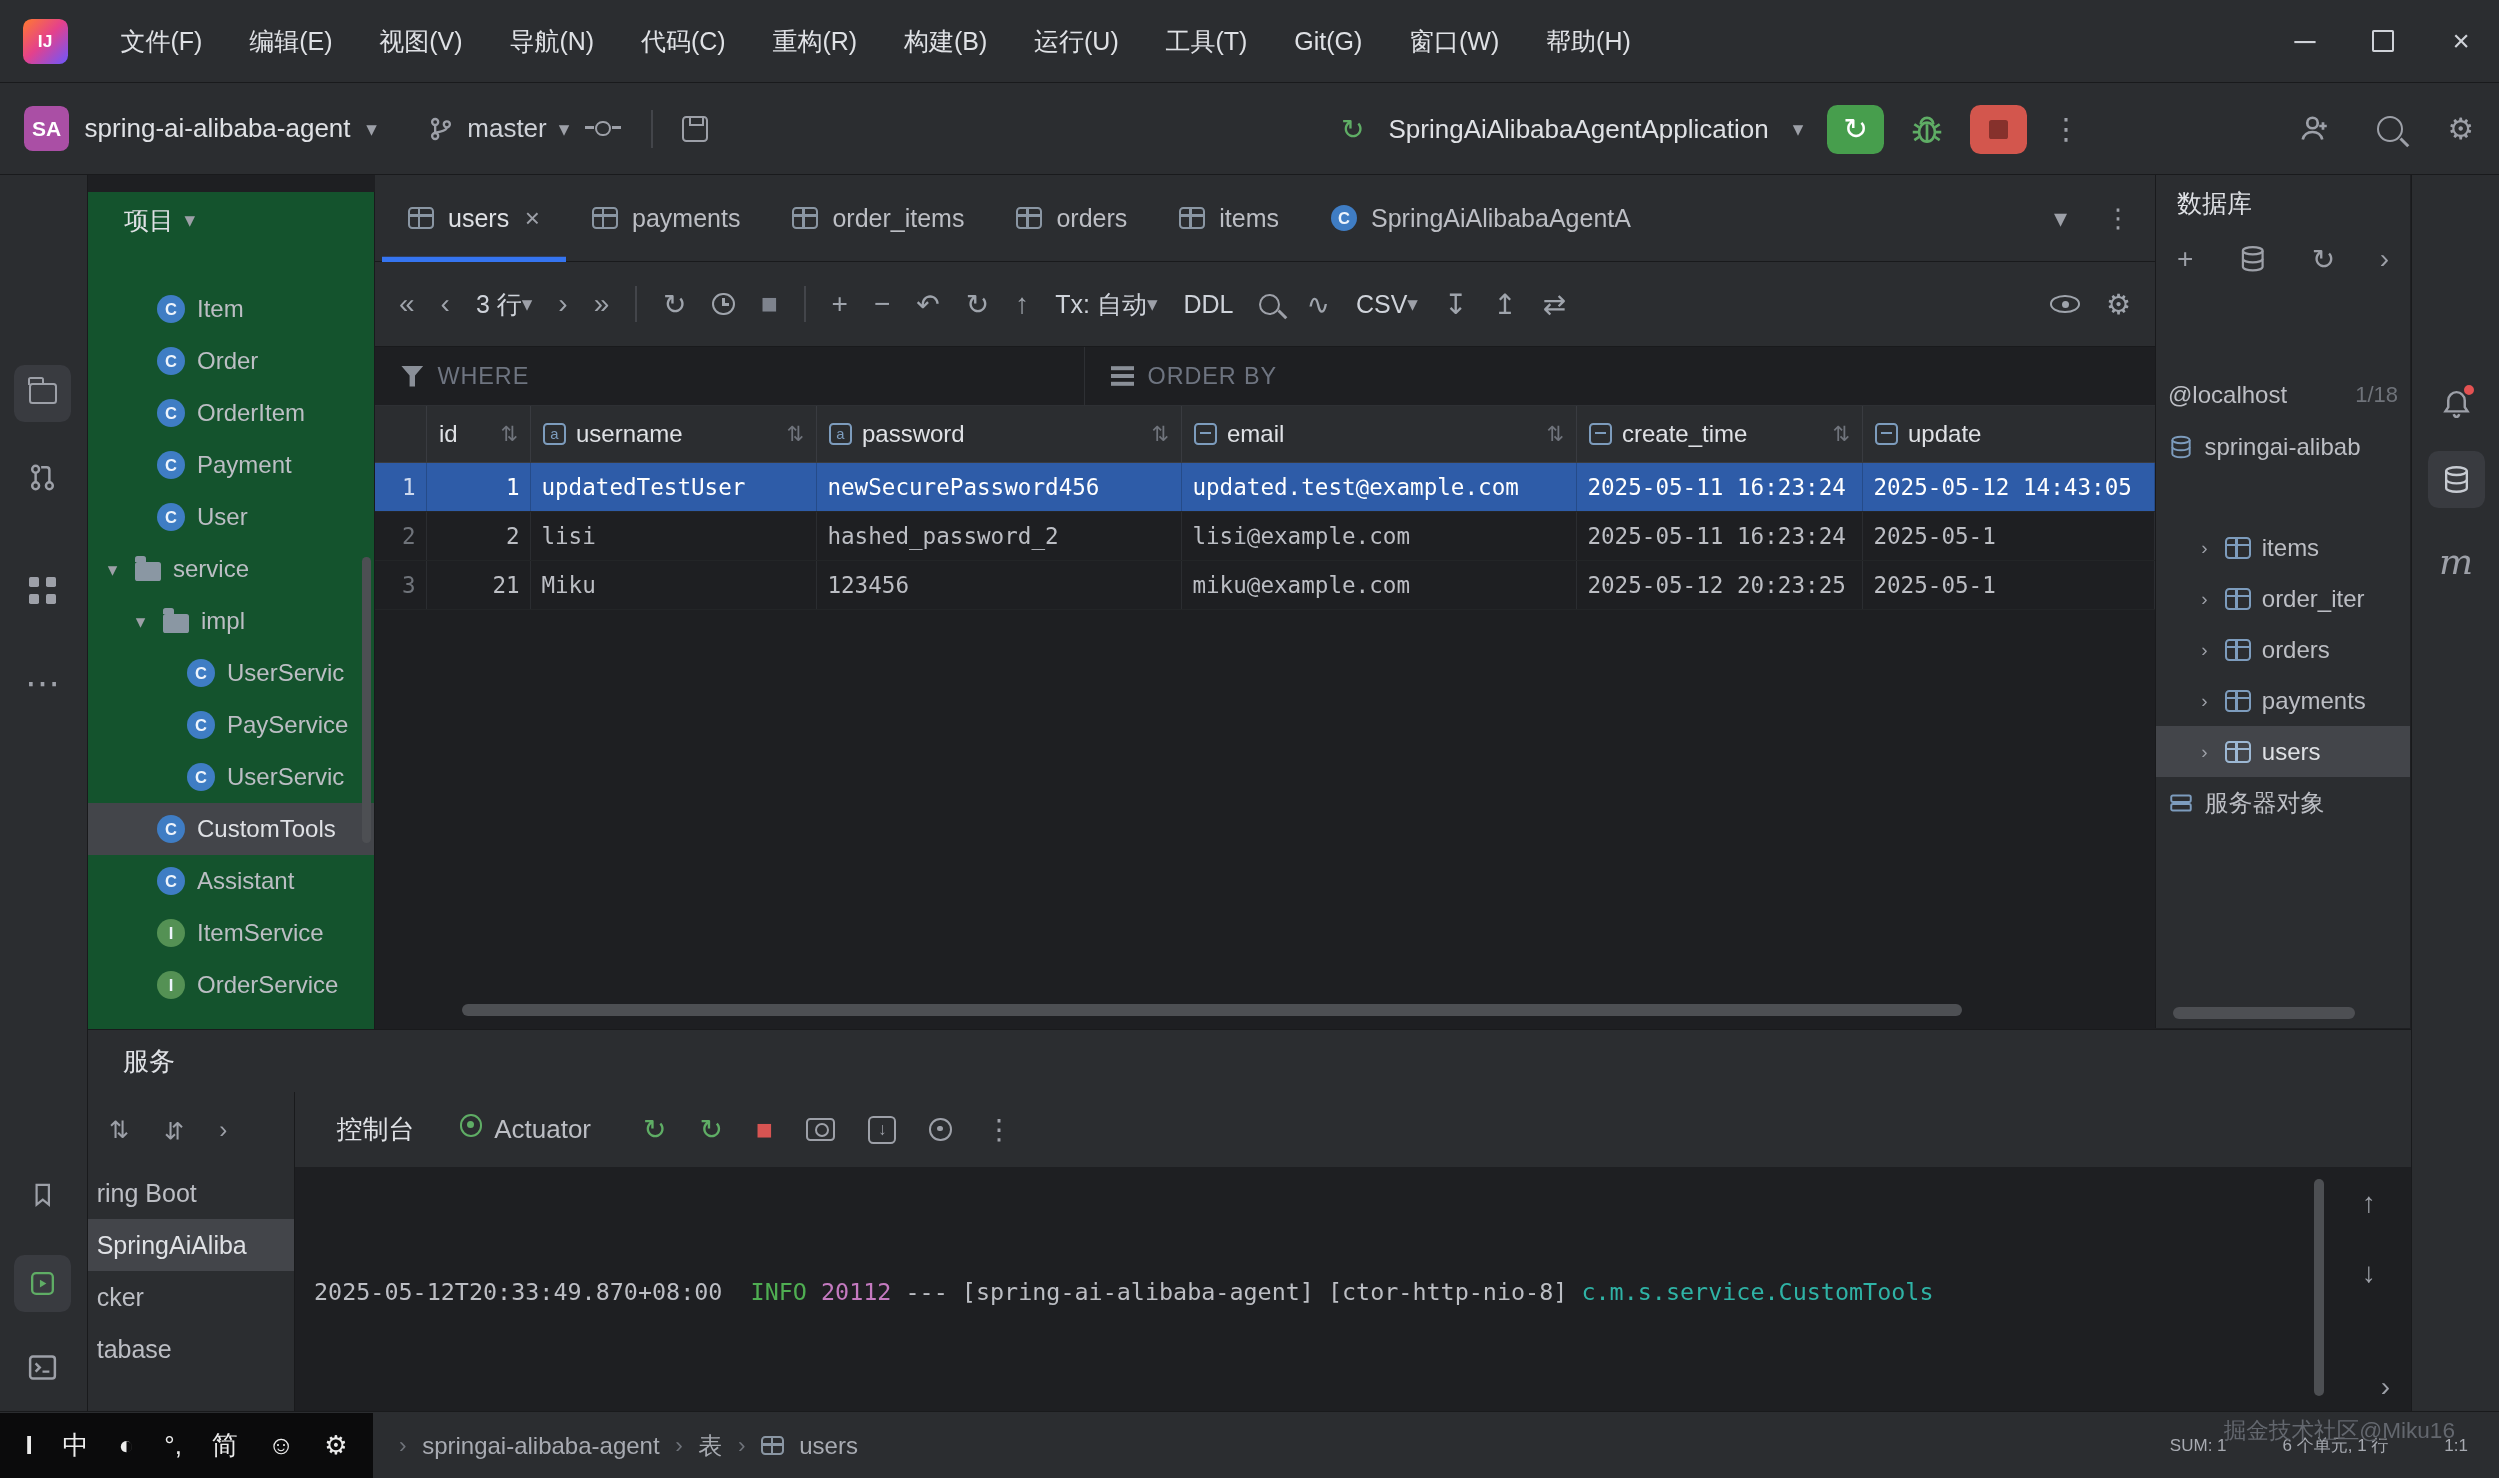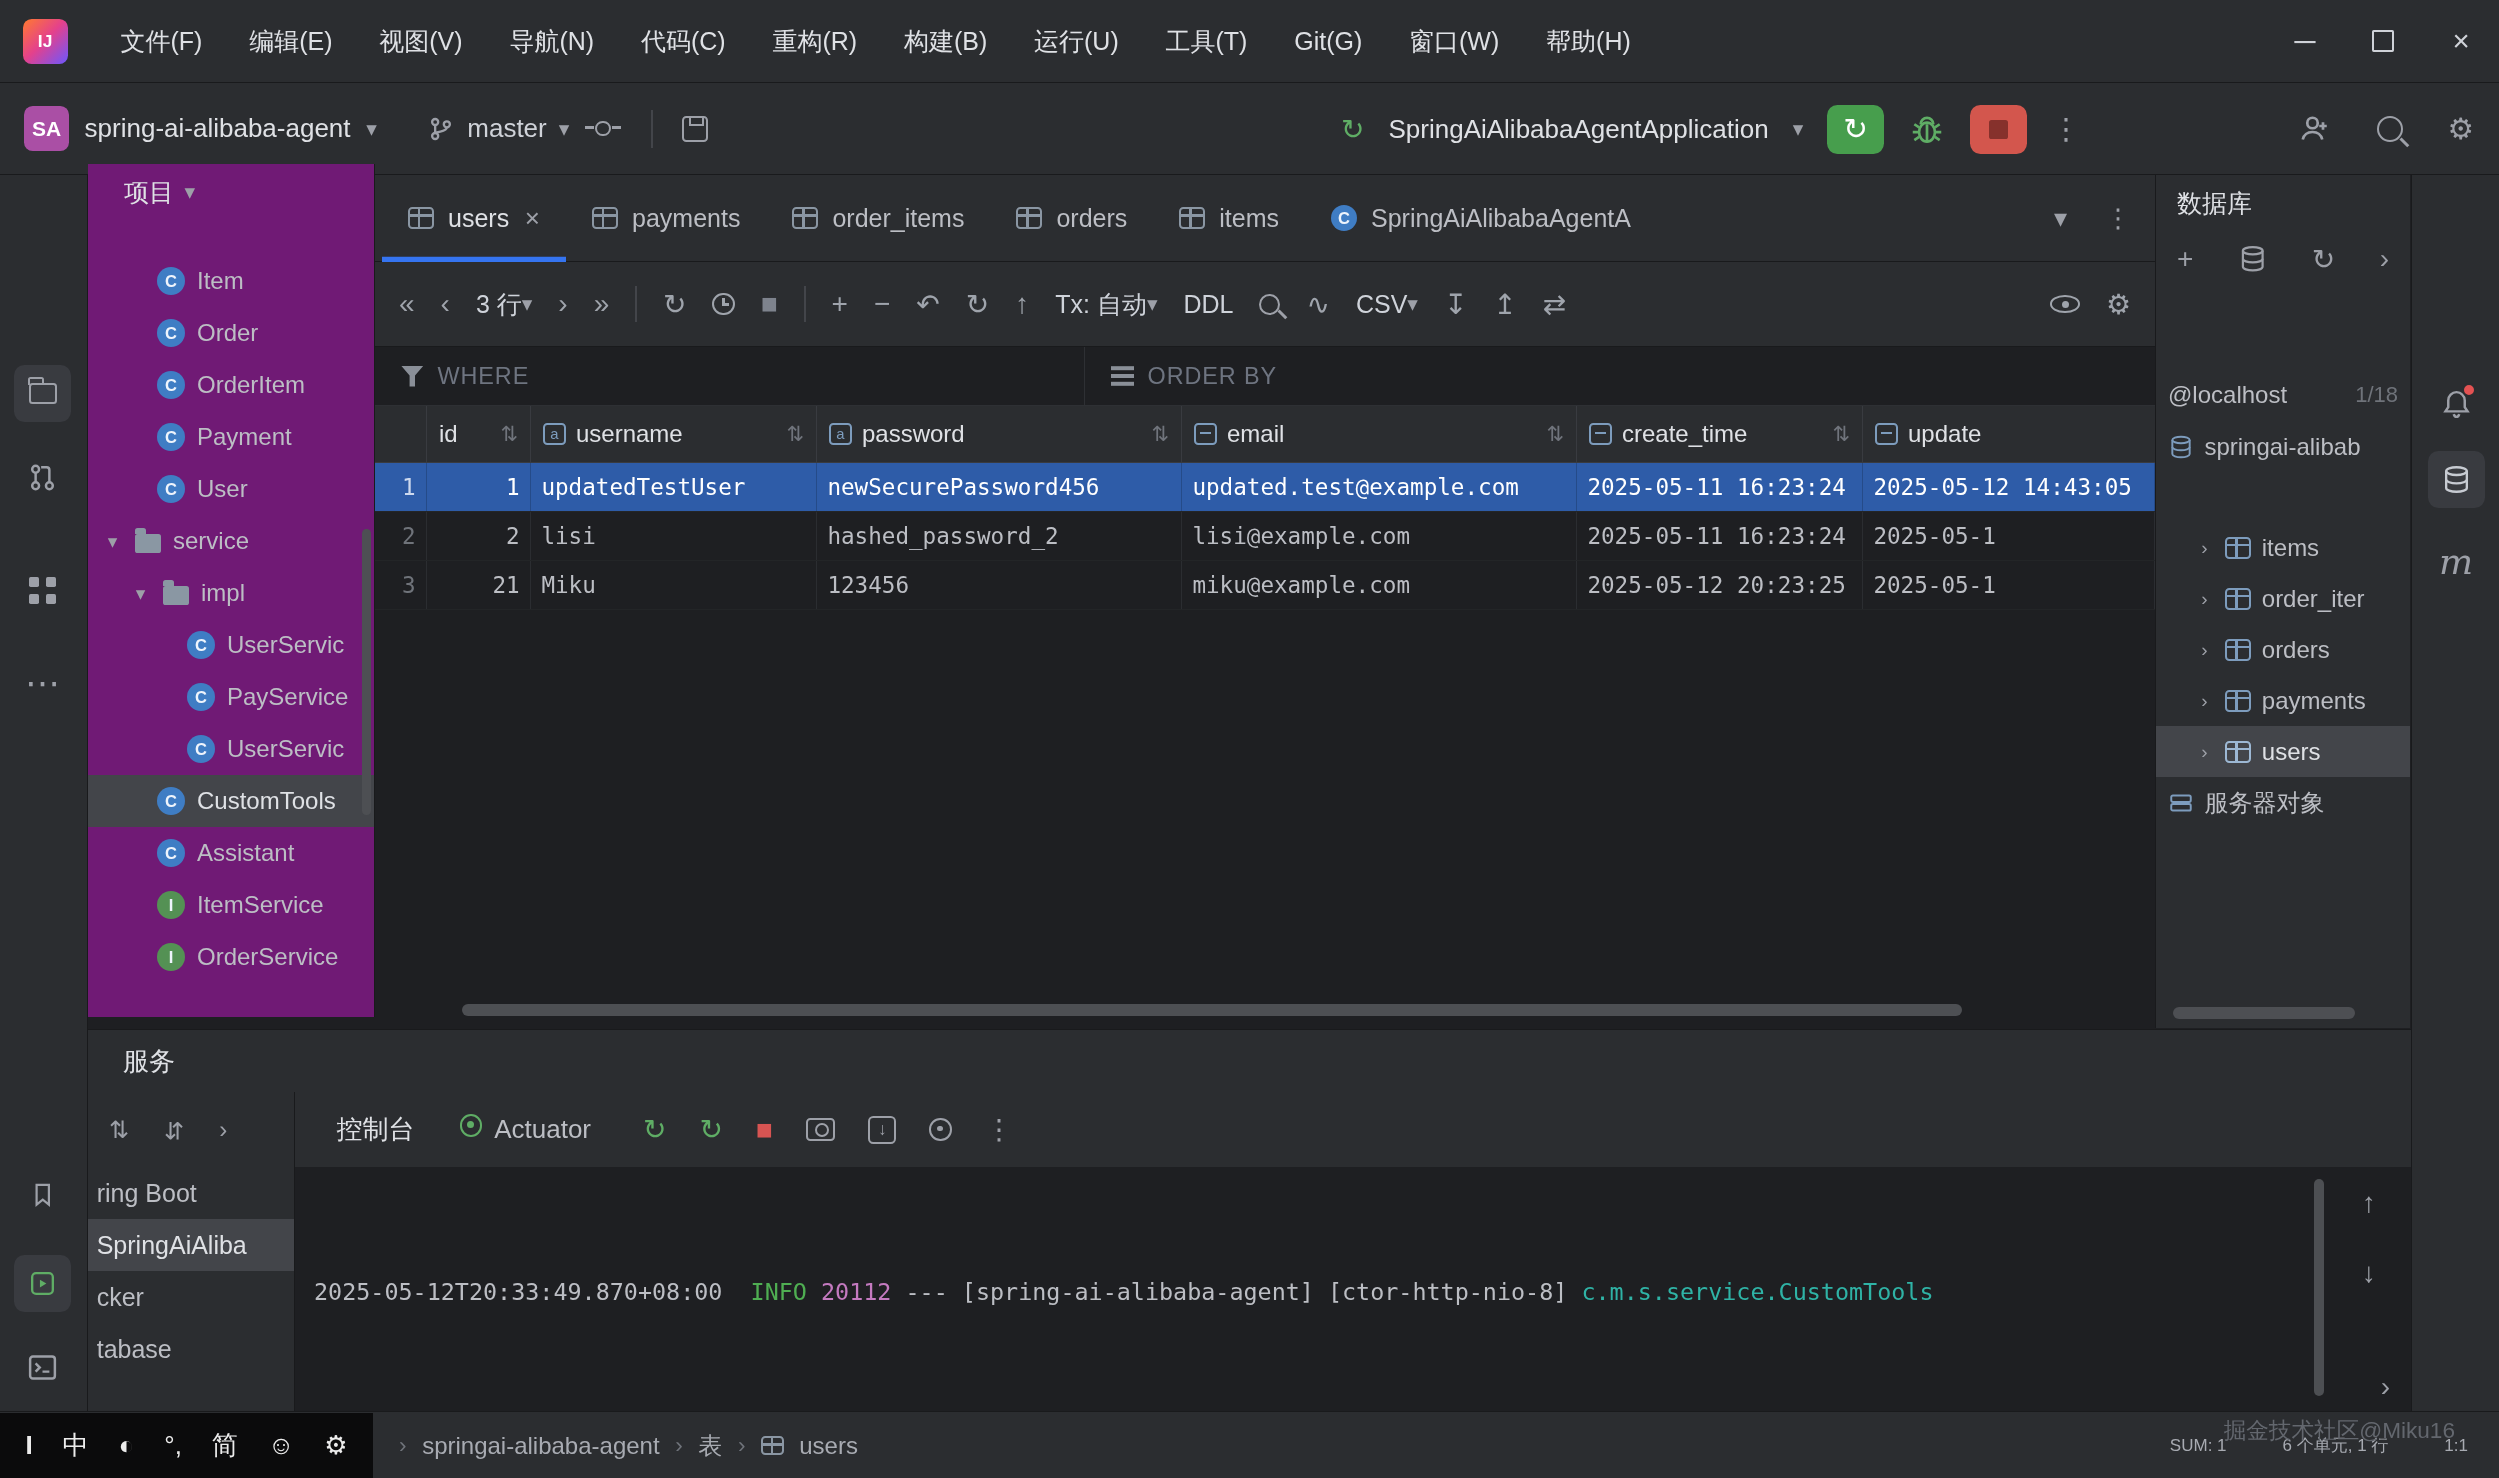--- a/index.html
+++ b/index.html
@@ -37,21 +37,21 @@
 .sbtn{position:absolute;left:14px;width:57px;height:57px;border-radius:10.4px;display:flex;align-items:center;justify-content:center;color:#9da0a8}
 .sbtn.on{background:#393b40}
 .dots{font-size:35px;color:#9da0a8}
 .ic-grid4{width:28px;height:28px;display:grid;grid-template-columns:10.4px 10.4px;grid-template-rows:10.4px 10.4px;gap:7px}
 .ic-grid4 i{background:#9da0a8;border-radius:1.7px}
 .ic-folder{width:28px;height:21px;border:2.6px solid #9da0a8;border-radius:3.5px;position:relative}
 .ic-folder::before{content:"";position:absolute;top:-7.8px;left:-2.6px;width:12px;height:6px;border:2.6px solid #9da0a8;border-bottom:none;border-radius:2.6px 2.6px 0 0}
 .reddot{position:absolute;top:7px;right:8.7px;width:14px;height:14px;border-radius:50%;background:#e35252;border:2.6px solid #2b2d30}
 .maven{font-size:36px;color:#9da0a8;font-family:"DejaVu Serif",serif;font-style:italic}
 
-#pproj{position:absolute;left:88px;top:164px;width:287px;height:853px;background:#701a75;border-right:1.7px solid #191a1c;overflow:hidden}
+#pproj{position:absolute;left:88px;top:192px;width:287px;height:853px;background:#14532d;border-right:1.7px solid #191a1c;overflow:hidden}
 .phead{height:56px;display:flex;align-items:center;padding-left:36px;gap:10.4px;font-size:25px;color:#dfe1e5}
 .ptree{padding-top:35px}
 .trow{height:52px;display:flex;align-items:center;gap:12px;font-size:24px;color:#bcbec4;white-space:nowrap;overflow:hidden}
 .trow.sel{background:#43454a;color:#dfe1e5}
 .tch{width:21px;font-size:19px;color:#9da0a8;text-align:center;flex:none}
 .ic-class{width:28px;height:28px;border-radius:50%;background:#3f7dc4;color:#eef4fc;font-size:16.5px;font-weight:bold;display:flex;align-items:center;justify-content:center;flex:none}
 .ic-class::after{content:attr(data-letter)}
 .ic-class.g{background:#549154}
 .ic-fold{width:26px;height:19px;background:#8a97a3;border-radius:2.6px;position:relative;flex:none;margin-top:4.3px}
 .ic-fold::before{content:"";position:absolute;top:-6px;left:0;width:11.3px;height:6px;background:#8a97a3;border-radius:2.6px 2.6px 0 0}

